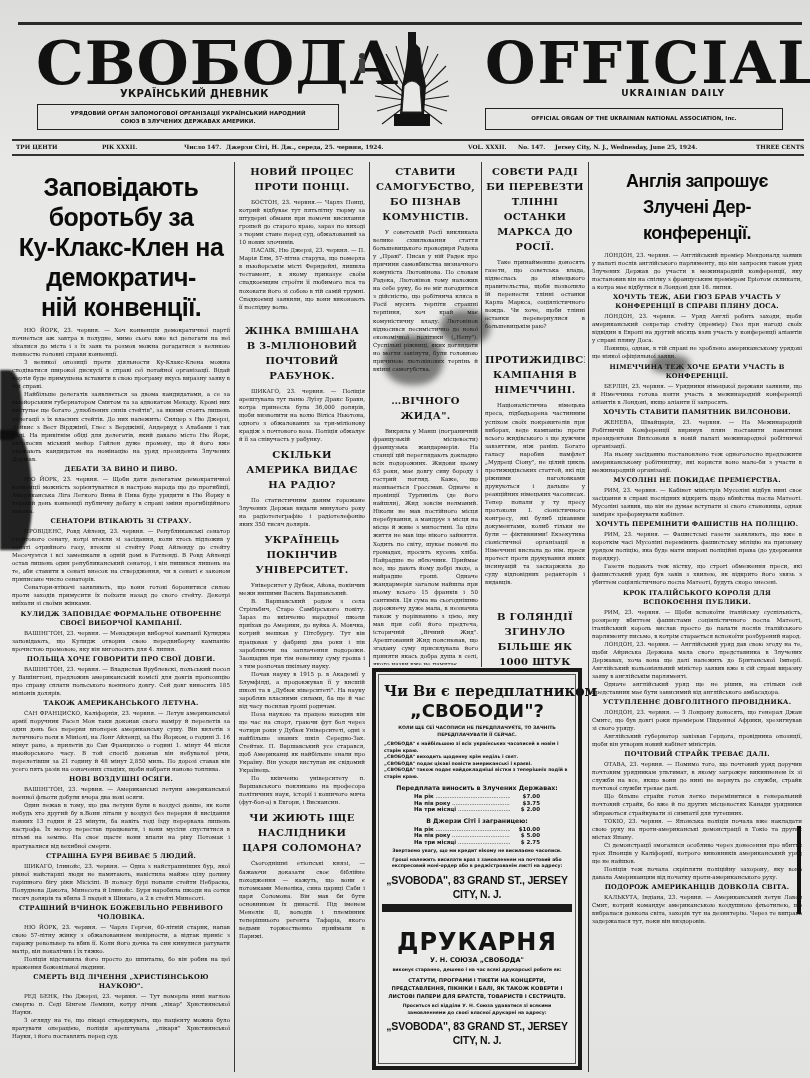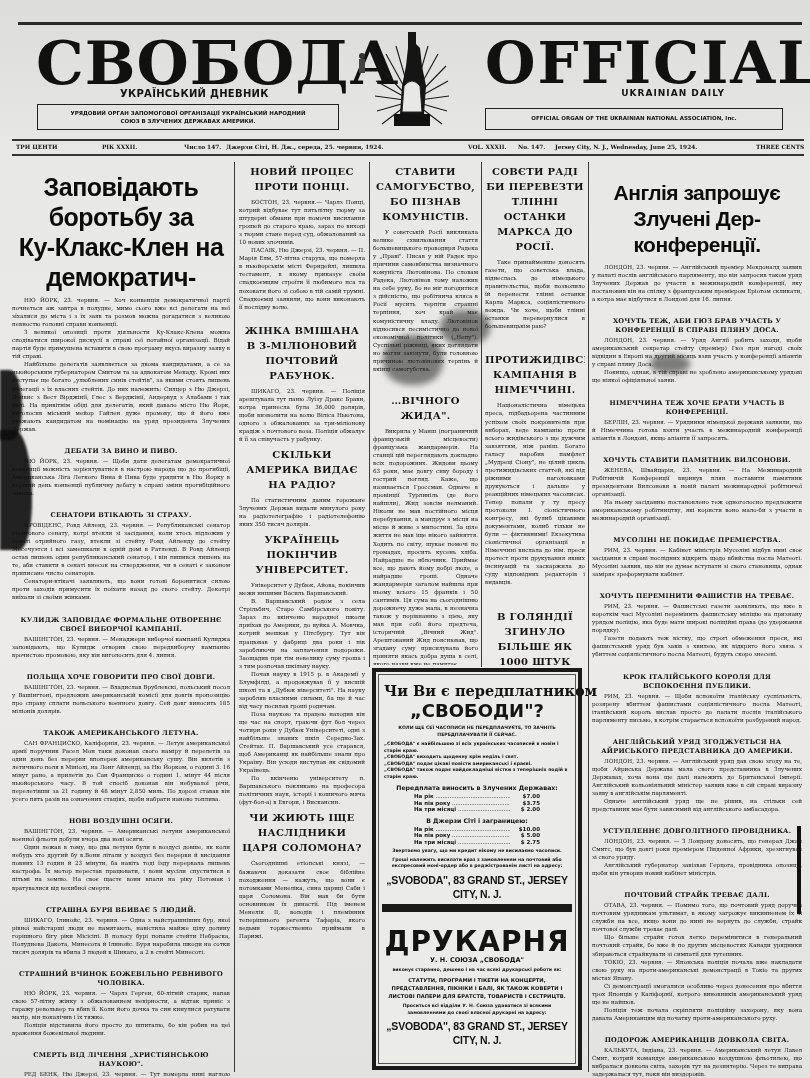--- a/index.html
+++ b/index.html
@@ -51,21 +51,21 @@
   
   .col { position: absolute; top: 160px; font-family: "DejaVu Serif", serif; font-size: 5.6px; line-height: 8.05px; text-align: justify; color:#151515; }
   .col p { text-indent: 12px; margin-bottom: 0; }
   .vrule { position: absolute; top: 162px; width: 1px; background: #3a3a3a; }
   .big-head {
     font-family: "Liberation Sans", sans-serif; font-weight: bold; font-stretch: condensed;
     text-align: center; letter-spacing: -0.5px; color:#0c0c0c;
   }
   .sub-head {
     font-family: "DejaVu Serif", serif; font-weight: bold; text-align: center;
-    font-size: 6.6px; line-height: 9px; margin: 14px 0 1px; letter-spacing: .2px;
+    font-size: 6.6px; line-height: 9px; margin: 2px 0 1px; letter-spacing: .2px;
   }
   .col-head {
     font-family: "DejaVu Serif", serif; font-weight: bold; text-align: center;
     font-size: 10px; line-height: 15px; margin: 4px 0 4px; letter-spacing: .3px;
   }
 
   
   .ad {
     position: absolute; left: 372px; top: 668px; width: 210px; height: 402px;
     border: 4px solid #1a1a1a; background: #ebebea; outline: 1px solid #555; outline-offset: -7px;
@@ -74,21 +74,21 @@
   .ad .ad-q { font-family: "DejaVu Serif", serif; font-weight: bold; font-size: 14.5px; text-align:center; line-height: 18px; margin-top: 4px; white-space: nowrap; }
   .ad .ad-name { font-family: "DejaVu Sans", sans-serif; font-weight: bold; font-size: 18px; text-align:center; line-height: 22px; }
   .ad .ad-small { font-size: 4.6px; line-height: 6.5px; font-weight: bold; }
   .ad .ad-center { text-align: center; }
   .ad .price-row { display:flex; font-size: 5.5px; line-height: 6.5px; font-weight: bold; padding: 0 30px; }
   .ad .price-row .lbl { flex: 1; white-space: nowrap; overflow:hidden; }
   .ad .price-row .lbl::after { content: " ......................................................."; font-weight: normal; }
   .ad .price-row .val { width: 30px; text-align: right; }
   .ad .addr { font-family: "Liberation Sans", sans-serif; font-weight: bold; font-size: 10.5px; text-align:center; line-height: 14px; letter-spacing: -.2px; }
   .ad .black-bar { height: 8px; background: #1a1a1a; margin: 3px -2px 4px; }
-  .ad .druk { font-family: "DejaVu Sans", sans-serif; font-weight: bold; font-size: 28px; text-align:center; line-height: 28px; letter-spacing: 1px; margin-top: 16px; }
+  .ad .druk { font-family: "DejaVu Sans", sans-serif; font-weight: bold; font-size: 24px; text-align:center; line-height: 28px; letter-spacing: 1px; margin-top: 16px; }
 
   .blot { position: absolute; background: #0d0d0d; border-radius: 50%; filter: blur(1px); opacity: .9; }
   .smudge { position: absolute; background: #222; border-radius: 45%; filter: blur(3px); opacity: .55; }
   .right-bar { position: absolute; left: 797px; top: 826px; width: 4px; height: 88px; background:#111; }
 </style>
 </head>
 <body>
 
 <div class="page">
 
@@ -151,20 +151,21 @@
 
   <div class="vrule" style="left:234px;height:910px;"></div>
   <div class="vrule" style="left:369px;height:505px;"></div>
   <div class="vrule" style="left:481px;height:505px;"></div>
   <div class="vrule" style="left:588px;height:910px;"></div>
 
   <div class="col" style="left:12px;width:218px;">
     <div class="big-head" style="font-size:25px;line-height:30px;margin-top:12px;margin-bottom:4px;">
       <div>Заповідають боротьбу за</div>
       <div>Ку-Клакс-Клен на демократич-</div>
+      <div>ній конвенції.</div>
     </div>
     <p>НЮ ЙОРК, 23. червня. — Хоч конвенція демократичної партії почнеться аж завтра в полудне, мимо сього вже всі делегати на неї зїхалися до міста і з їх заяв та розмов можна догадатися з великою певностю головні справи конвенції.</p>
     <p>З великої опозиції проти діяльности Ку-Клакс-Клена можна сподіватися широкої дискусії в справі сеї потайної організації. Відай партія буде примушена вставити в свою програму якусь виразну заяву в тій справі.</p>
     <p>Найбільше делегатів заявляється за двома кандидатами, а се за ньюйорським губернатором Смитом та за адвокатом Мекаду. Кромі них виступає ще богато „улюблених синів стейтів", за якими стоять лишень делегації з їх власних стейтів. До них належить: Силцер з Ню Джерзі, Дейвис з Вест Вірджінії, Глес з Верджінії, Андервуд з Алабами і так далі. На привітнім обіді для делегатів, який давало місто Ню Йорк, виголосив міський мейор Гайлен дуже промову, що й його вже уважають кандидатом на номінацію на уряд президента Злучених Держав.</p>
 
     <div class="sub-head">ДЕБАТИ ЗА ВИНО И ПИВО.</div>
     <p>НЮ ЙОРК, 23. червня. — Щоби дати делегатам демократичної конвенції можність зорієнтуватися в настрою народа що до прогибіції, Американська Ліга Легкого Вина й Пива буде урядити в Ню Йорку в перший день конвенції публичну дебату в справі зміни прогибіційного закона.</p>
 
     <div class="sub-head">СЕНАТОРИ ВТІКАЮТЬ ЗІ СТРАХУ.</div>
     <p>ПРОВІДЕНС, Ровд Айленд, 23. червня. — Републиканські сенатор стейтового сенату, котрі втекли зі засідання, коли хтось підложив у сенаті отрийного газу, втекли зі стейту Ровд Айленду до стейту Месечуэтся і всі замешкали в одній домі в Ратленді. В Ровд Айленді остав лишень один републиканський сенатор, і він лишився лишень на те, аби ставити в сенаті внесок на ствердження, чи в сенаті є законом приписане число сенаторів.</p>
@@ -223,48 +224,47 @@
   <div class="col" style="left:485px;width:100px;height:505px;overflow:hidden;">
     <div class="col-head">СОВЄТИ РАДІ БИ ПЕРЕВЕЗТИ ТЛІННІ ОСТАНКИ МАРКСА ДО РОСІЇ.</div>
     <p>Таке принайменше доносять газети, що совєтська влада, віднеслась до німецького правительства, щоби позволило їй перенести тлінні останки Карла Маркса, соціялістичного вожда. Чи хоче, щоби тлінні останки перевернулися в большевицькім раю?</p>
     <div class="col-head" style="margin-top:22px">ПРОТИЖИДІВСЬКА КАМПАНІЯ В НІМЕЧЧИНІ.</div>
     <p>Націоналістична німецька преса, підбадьорена частинним успіхом своїх покровителів при виборах, веде кампанію проти всього жидівського з ще дужчим завзяттям, ніж раніш. Богато галасу наробив памфлет „Мудреці Сіону", не цілий цикль протижидівських статтей, які під ріжними наголовками друкуються і дальше у реакційних німецьких часописах. Тепер попали у ту пресу протоколи I. сіоністичного конгресу, які булиб цікавими документами, колиб тільки не були — фіктивними! Екзекутива сіоністичної організації в Німеччині вислала до нім. преси протест проти друкування явних інсинуацій та заскаржила до суду відповідних редакторів і видавців.</p>
     <div class="col-head" style="margin-top:22px">В ГОЛЯНДІЇ ЗГИНУЛО БІЛЬШЕ ЯК 1000 ШТУК РОГАТОЇ ХУДОБИ.</div>
     <p>На голяндсько-німецькій границі лютує між рогатою худобою страшна пошесть. Хора худоба гине протягом двох днів. Корові спочатку запирає віддих, потім починається сильний кровотік із носа. Худоба гине до кількох годин. Досі в самій Голяндії згинуло понад тисячу рогатої худоби. Ветеринарі не знають що це за недуга. Досі всі ліки показались безуспішними.</p>
   </div>
 
   <div class="col" style="left:592px;width:210px;">
-    <div class="big-head" style="font-size:21px;line-height:26px;margin-top:20px;margin-bottom:5px;">
+    <div class="big-head" style="font-size:18px;line-height:26px;margin-top:8px;margin-bottom:5px;">
       <div>Англія запрошує Злучені Дер-</div>
       <div>конференції.</div>
     </div>
     <p>ЛОНДОН, 23. червня. — Англійський премієр Мекдоналд заявив у палаті послів англійського парляменту, що він запросив таком уряд Злучених Держав до участи в межинародній конференції, яку постановив він на спілку з француським премієром Еріотом скликати, а котра має відбутися в Лондоні для 16. липня.</p>
 
     <div class="sub-head">ХОЧУТЬ ТЕЖ, АБИ ГЮЗ БРАВ УЧАСТЬ У КОНФЕРЕНЦІЇ В СПРАВІ ПЛЯНУ ДОСА.</div>
     <p>ЛОНДОН, 23. червня. — Уряд Англії робить заходи, щоби американський секретар стейту (премієр) Гюз при нагоді своїх відвідин в Европі на другий місяць взяв участь у конференції аліантів у справі пляну Доса.</p>
     <p>Покищо, однак, в тій справі не зроблено американському урядові ще ніякої офіціяльної заяви.</p>
 
     <div class="sub-head">НІМЕЧЧИНА ТЕЖ ХОЧЕ БРАТИ УЧАСТЬ В КОНФЕРЕНЦІЇ.</div>
     <p>БЕРЛІН, 23. червня. — Урядники німецької держави заявили, що й Німеччина готова взяти участь в межинародній конференції аліантів в Лондоні, якщо аліанти її запросять.</p>
 
     <div class="sub-head">ХОЧУТЬ СТАВИТИ ПАМЯТНИК ВИЛСОНОВИ.</div>
     <p>ЖЕНЕВА, Швайцарія, 23. червня. — На Межинародній Робітничій Конференції виринув плян поставити памятник президентови Вилсонови в новій палаті межинародної робітничої організації.</p>
     <p>На ньому засіданню постановлено теж одноголосно предложити американському робітництву, які користи воно мало-би з участи в межинародній організації.</p>
 
     <div class="sub-head">МУСОЛІНІ НЕ ПОКИДАЄ ПРЕМІЄРСТВА.</div>
     <p>РИМ, 23. червня. — Кабінет міністрів Мусоліні відбув нині своє засідання в справі послідних відкрить щодо вбийства посла Матеоті. Мусоліні заявив, що він не думає вступати зі свого становища, однак заміряє зреформувати кабінет.</p>
 
-    <div class="sub-head">ХОЧУТЬ ПЕРЕМІНИТИ ФАШИСТІВ НА ТРЕВАЄ.</div>
+    <div class="sub-head">ХОЧУТЬ ПЕРЕМІНИТИ ФАШИСТІВ НА ПОЛІЦІЮ.</div>
     <p>РИМ, 23. червня. — Фашистські газети заявляють, що вже в короткім часі Мусоліні перемінить фашистську міліцію на признану урядом поліцію, яка буде мати широкі поліційні права (до удержання порядку).</p>
     <p>Газети подають теж вістку, що строгі обмеження преси, які фашистський уряд був завів з хвилею, як відкрито його звязь з убиттем соціялістичного посла Матеоті, будуть скоро знесені.</p>
 
     <div class="sub-head">КРОК ІТАЛІЙСЬКОГО КОРОЛЯ ДЛЯ ВСПОКОЄННЯ ПУБЛИКИ.</div>
     <p>РИМ, 23. червня. — Щоби вспокоїти італійську суспільність, розярену вбиттем фашистами соціялістичного посла Матеоті, італійський король вислав просто до палати послів італійського парляменту письмо, в котрім старається вспокоїти розбурений народ.</p>
 
-    <div class="sub-head">АНГЛІЙСЬКИЙ УРЯД ЗГОДЖУЄТЬСЯ НА АЙРИСЬКОГО ПРЕДСТАВНИКА ДО АМЕРИКИ.</div>
     <p>ЛОНДОН, 23. червня. — Англійський уряд дав свою згоду на те, щоби Айриська Держава мала свого представника в Злучених Державах, хоча вона ще далі належить до Британської Імперії. Англійський кольоніяльний міністер заявив вже в сій справі виразну заяву в англійськім парляменті.</p>
     <p>Одначе англійський уряд ще не рішив, на стільки сей представник має бути зависимий від англійського амбасадора.</p>
 
     <div class="sub-head">УСТУПЛЕННЄ ДОВГОЛІТНОГО ПРОВІДНИКА.</div>
     <p>ЛОНДОН, 23. червня. — З Лондону доносять, що генерал Джан Смитс, що був довгі роки премієром Південної Африки, зрезигнував зі свого уряду.</p>
     <p>Англійський губернатор завізвав Герцога, провідника опозиції, щоби він утворив новий кабінет міністрів.</p>
 
     <div class="sub-head">ПОЧТОВИЙ СТРАЙК ТРЕВАЄ ДАЛІ.</div>
     <p>ОТАВА, 23. червня. — Помимо того, що почтовий уряд доручив почтовим урядникам ультимат, в якому загрожує викинненем їх зі служби на все, якщо вони до нині не вернуть до служби, страйк почтової служби треває далі.</p>
     <p>Що більше страйк готов легко перемінитися в генеральний почтовий страйк, бо вже й по других місцевостях Канади урядники збираються страйкувати зі симпатії для тутешних.</p>

